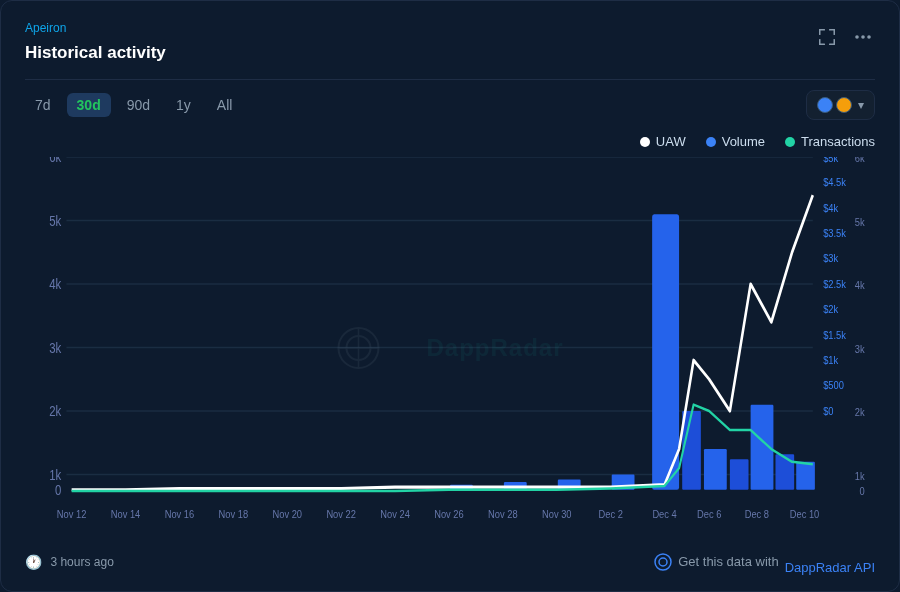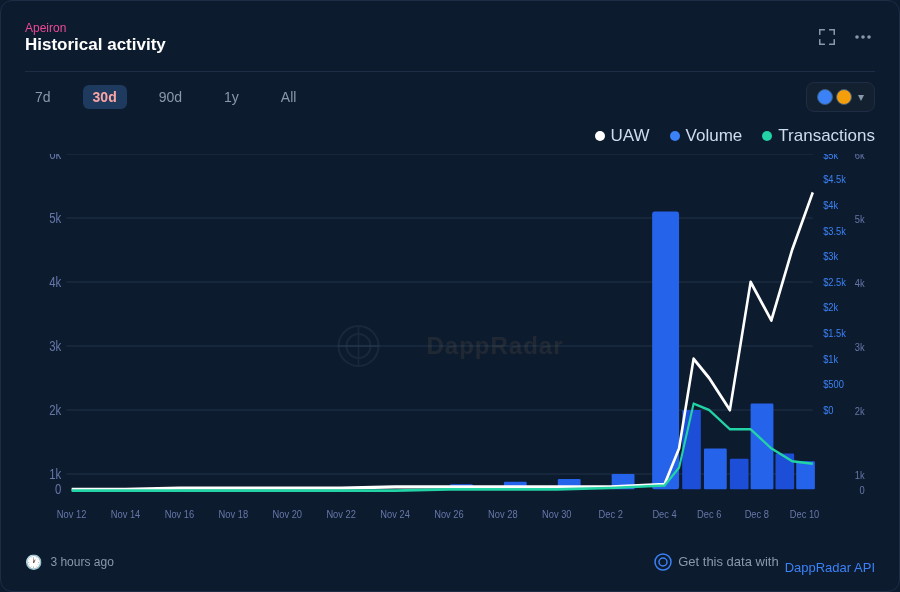--- a/index.html
+++ b/index.html
@@ -22,22 +22,22 @@
       padding: 20px 24px 16px;
     }
     .header {
       display: flex;
       justify-content: space-between;
       align-items: flex-start;
       margin-bottom: 6px;
     }
     .header-left .app-name {
       font-size: 12px;
-      color: #ec4899;
-      margin-bottom: 0;
+      color: #0ea5e9;
+      margin-bottom: 8px;
     }
     .header-left .title {
       font-size: 17px;
       font-weight: 700;
       color: #ffffff;
     }
     .header-right {
       display: flex;
       gap: 12px;
       align-items: center;
@@ -57,34 +57,34 @@
       margin: 10px 0;
     }
     .controls {
       display: flex;
       justify-content: space-between;
       align-items: center;
       margin-bottom: 14px;
     }
     .time-filters {
       display: flex;
-      gap: 22px;
+      gap: 6px;
     }
     .time-btn {
       background: none;
       border: none;
       color: #8899aa;
       font-size: 14px;
       padding: 4px 10px;
       border-radius: 6px;
       cursor: pointer;
     }
     .time-btn.active {
       background: #1e3a5f;
-      color: #fca5a5;
+      color: #22c55e;
       font-weight: 600;
     }
     .chain-selector {
       display: flex;
       align-items: center;
       background: #132030;
       border: 1px solid #1e2d45;
       border-radius: 8px;
       padding: 6px 10px;
       gap: 6px;
@@ -108,21 +108,21 @@
       display: flex;
       justify-content: flex-end;
       gap: 20px;
       margin-bottom: 8px;
       align-items: center;
     }
     .legend-item {
       display: flex;
       align-items: center;
       gap: 6px;
-      font-size: 17px;
+      font-size: 13px;
       color: #ccddee;
     }
     .legend-dot {
       width: 10px;
       height: 10px;
       border-radius: 50%;
     }
     .chart-area {
       flex: 1;
       position: relative;
@@ -143,21 +143,21 @@
       opacity: 0.08;
       pointer-events: none;
     }
     .watermark-logo {
       width: 44px;
       height: 44px;
     }
     .watermark-text {
       font-size: 24px;
       font-weight: 700;
-      color: #fdba74;
+      color: #14b8a6;
       letter-spacing: 1px;
       margin-left: 36px;
     }
     .footer {
       display: flex;
       justify-content: space-between;
       align-items: center;
       margin-top: 10px;
     }
     .footer-left {

